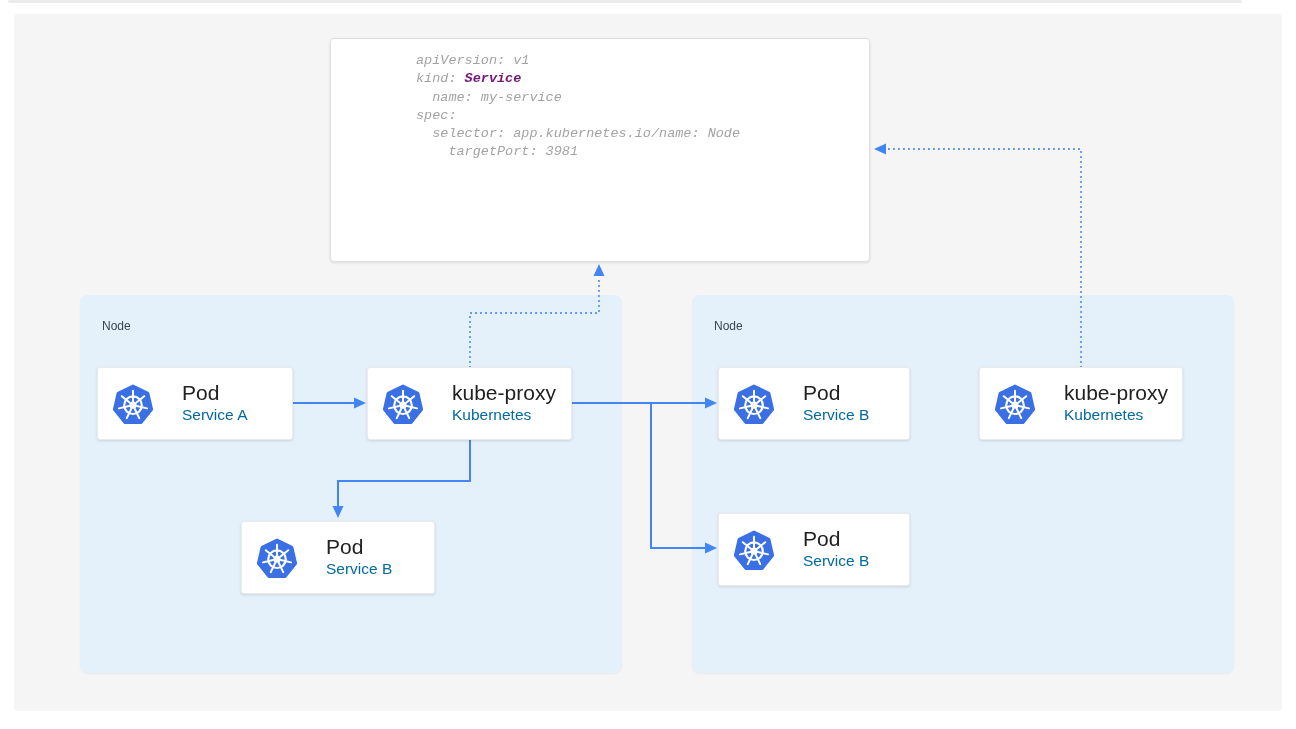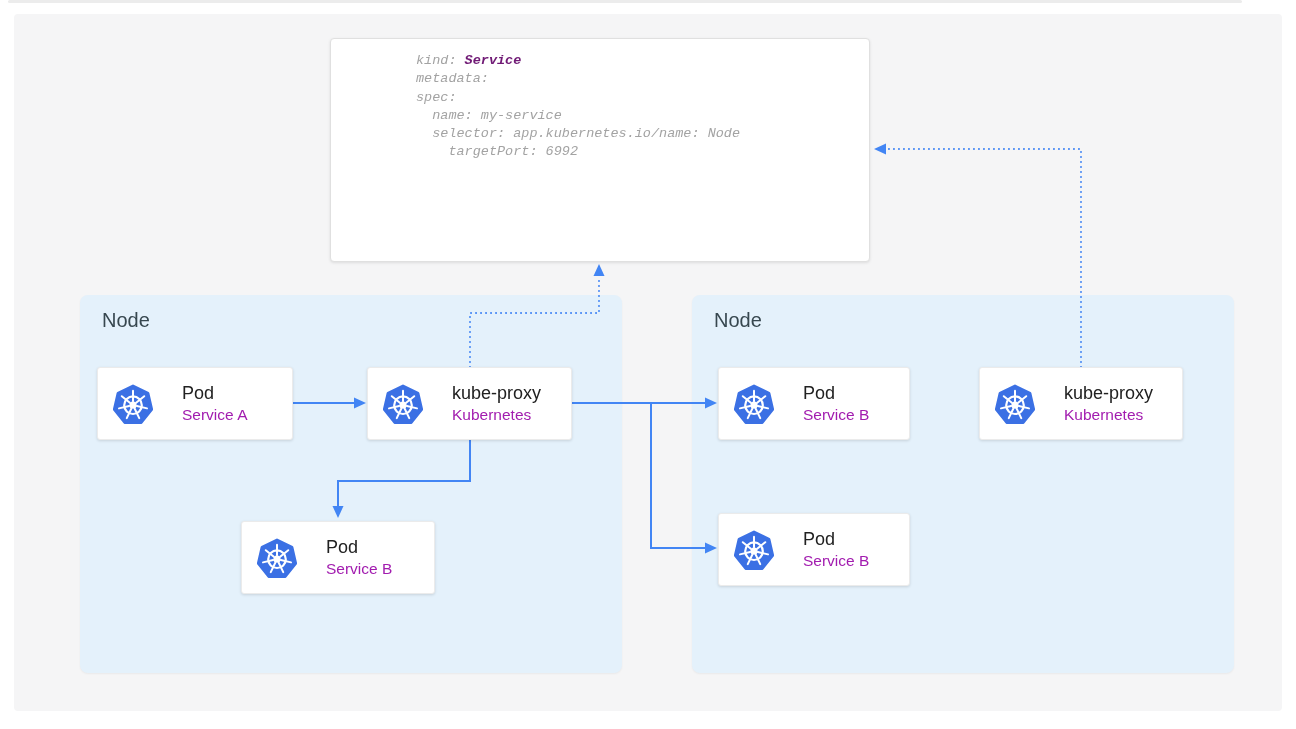--- a/index.html
+++ b/index.html
@@ -50,22 +50,22 @@
     position: absolute;
     top: 281px; width: 542px; height: 378px;
     background: #e4f1fb;
     border-radius: 8px;
     box-shadow: 0 1px 2px rgba(0,0,0,0.05);
   }
   .node-left  { left: 66px; }
   .node-right { left: 678px; }
   .node-label {
     position: absolute;
-    left: 22px; top: 14px;
-    font-size: 20px;
+    left: 22px; top: 24px;
+    font-size: 12px;
     color: #37474f;
   }
   .edges {
     position: absolute;
     left: 0; top: 0;
     pointer-events: none;
   }
   .card {
     position: absolute;
     height: 73px;
@@ -73,28 +73,28 @@
     border: 1px solid #ebebeb;
     border-radius: 3px;
     box-shadow: 0 1px 3px rgba(0,0,0,0.13);
     display: flex;
     align-items: center;
     padding-left: 15px;
   }
   .k8s-icon { width: 40px; height: 40px; flex: 0 0 40px; }
   .card-text { margin-left: 29px; }
   .card-title {
-    font-size: 18px;
+    font-size: 21px;
     line-height: 22px;
     color: #212121;
   }
   .card-sub {
     font-size: 15.5px;
     line-height: 21px;
-    color: #a21caf;
+    color: #0369a1;
   }
   .card-pod-a            { left: 97px;  top: 367px; width: 196px; }
   .card-kube-proxy-left  { left: 367px; top: 367px; width: 205px; }
   .card-pod-b-left       { left: 241px; top: 521px; width: 194px; }
   .card-pod-b-right-top  { left: 718px; top: 367px; width: 192px; }
   .card-pod-b-right-bot  { left: 718px; top: 513px; width: 192px; }
   .card-kube-proxy-right { left: 979px; top: 367px; width: 204px; }
 </style>
 </head>
 <body>
@@ -159,26 +159,26 @@
       <polygon points="593.5,276 604.5,276 599,264" fill="#4285f4"></polygon>
     </g>
 
     <g>
       <path d="M1081 367 V149 H886" stroke="#4285f4" stroke-width="2" fill="none" stroke-dasharray="0.1 4.9" stroke-linecap="round"></path>
       <polygon points="886,143.5 886,154.5 874,149" fill="#4285f4"></polygon>
     </g>
   </svg>
 
   <div class="yaml-card">
+    <div class="code-line"><span>apiVersion: v1</span><b></b></div>
     <div class="code-line"><span>kind: </span><b>Service</b></div>
-    <div class="code-line"><span>metadata:</span><b></b></div>
+    <div class="code-line"><span>  name: my-service</span><b></b></div>
     <div class="code-line"><span>spec:</span><b></b></div>
-    <div class="code-line"><span>  name: my-service</span><b></b></div>
     <div class="code-line"><span>  selector: app.kubernetes.io/name: Node</span><b></b></div>
-    <div class="code-line"><span>    targetPort: 6992</span><b></b></div>
+    <div class="code-line"><span>    targetPort: 3981</span><b></b></div>
   </div>
 
   <div class="card card-pod-a">
     <svg class="k8s-icon">
         <use href="#k8s-logo"></use>
       </svg>
     <div class="card-text">
       <div class="card-title">Pod</div>
       <div class="card-sub">Service A</div>
     </div>

